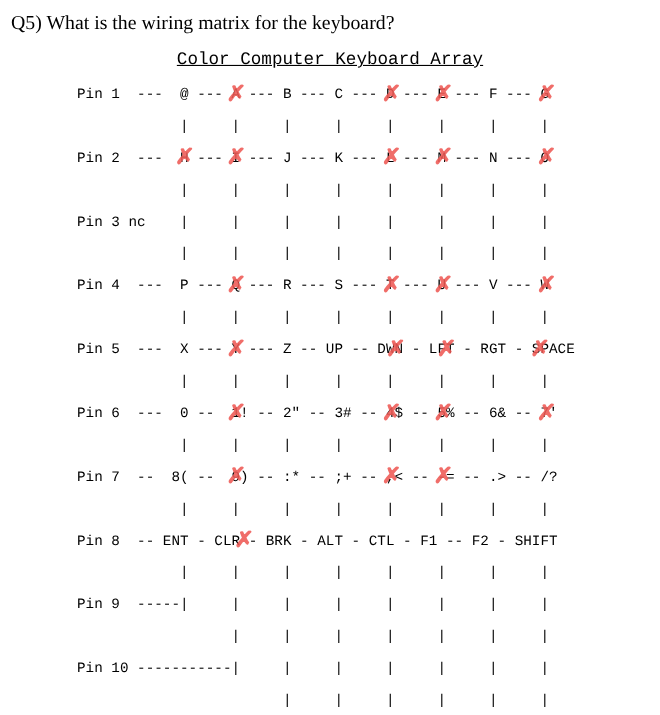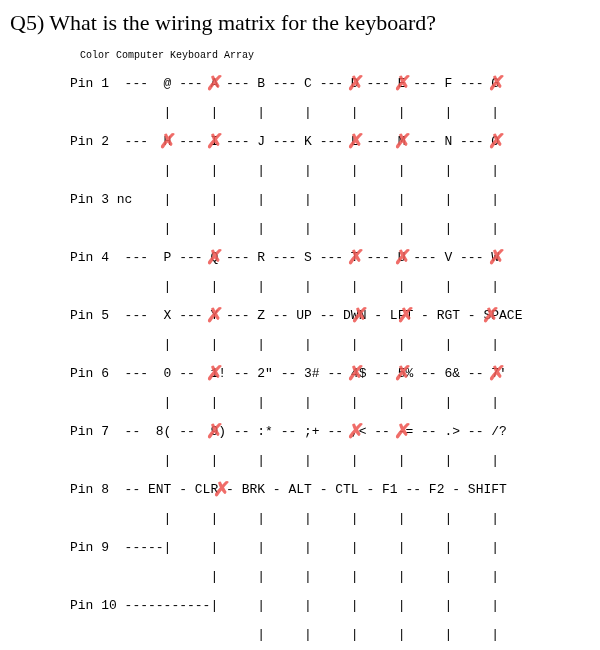--- a/index.html
+++ b/index.html
@@ -3,29 +3,31 @@
   <meta charset="utf-8">
   <style>
     body {
       margin: 0;
       padding: 10px;
       font-family: Georgia, 'Times New Roman', Times, serif;
       background: #fff;
       width: 580px;
     }
     .question {
-      font-size: 22px;
+      font-size: 18px;
       margin-bottom: 14px;
     }
     .title {
       font-family: 'Courier New', Courier, monospace;
-      font-size: 10px;
+      font-size: 16px;
+      text-align: center;
       white-space: pre;
       margin: 0 auto 8px;
       width: 440px;
+      text-decoration: underline;
     }
     .matrix-container {
       position: relative;
       width: 460px;
       margin: 0 auto;
     }
     .matrix {
       font-family: 'Courier New', Courier, monospace;
       font-size: 13px;
       line-height: 29px;

